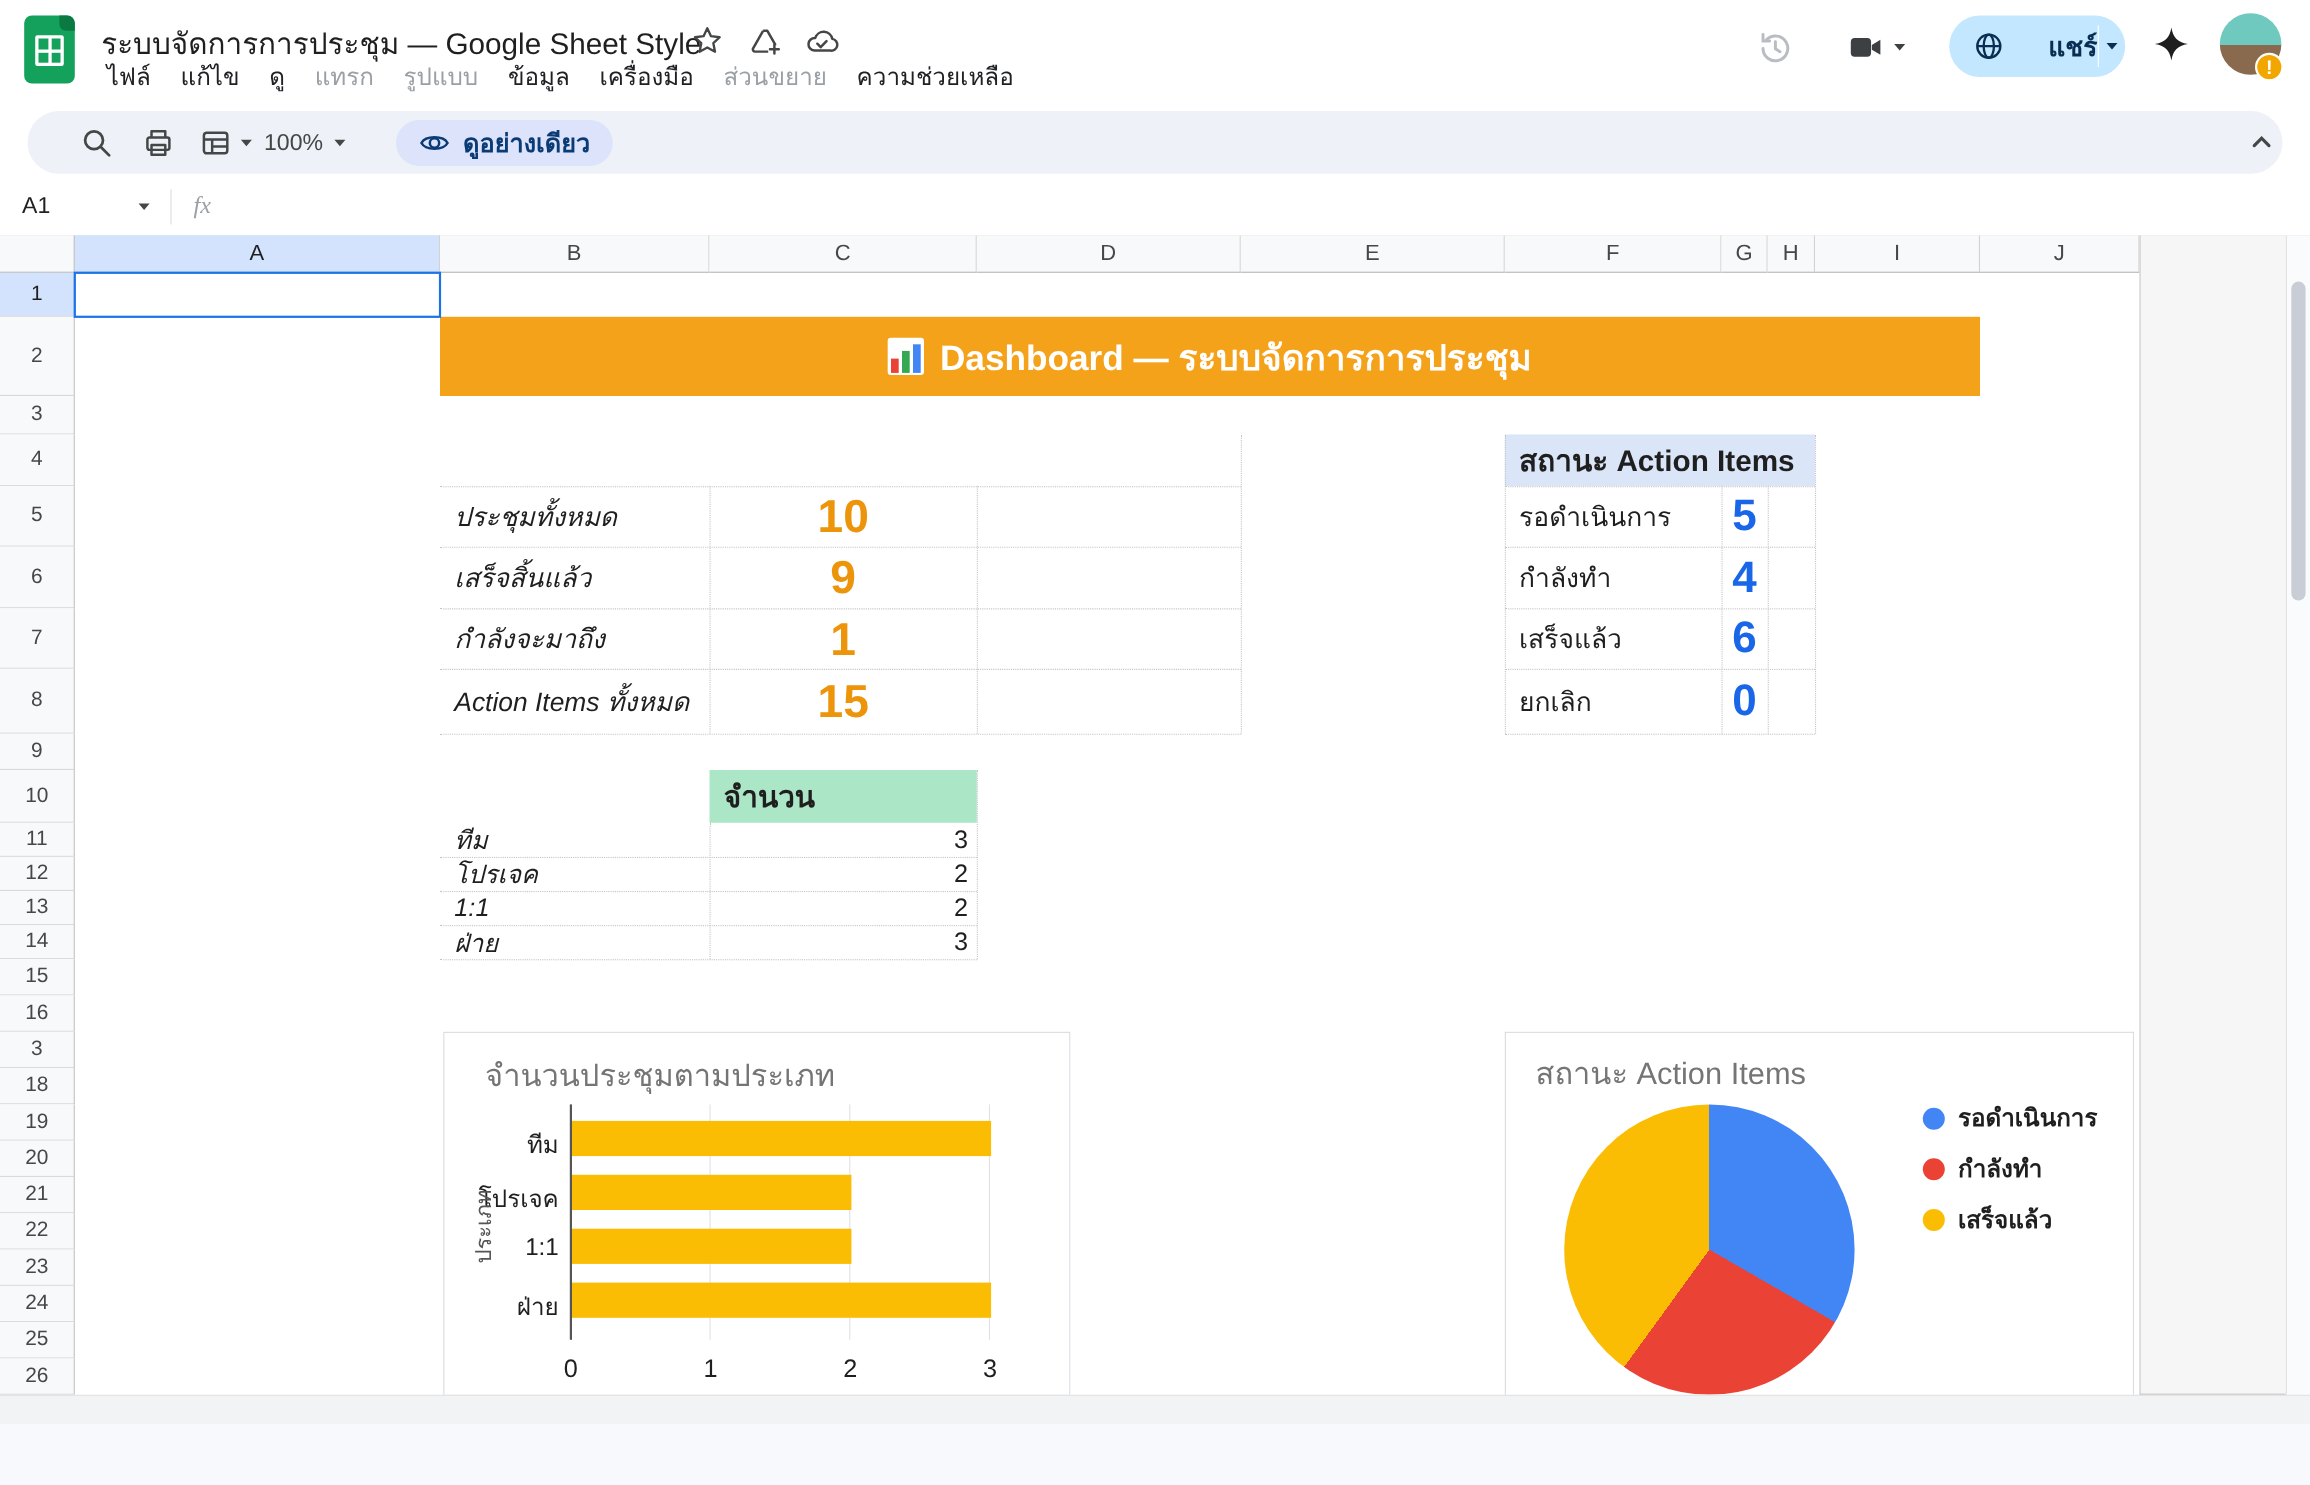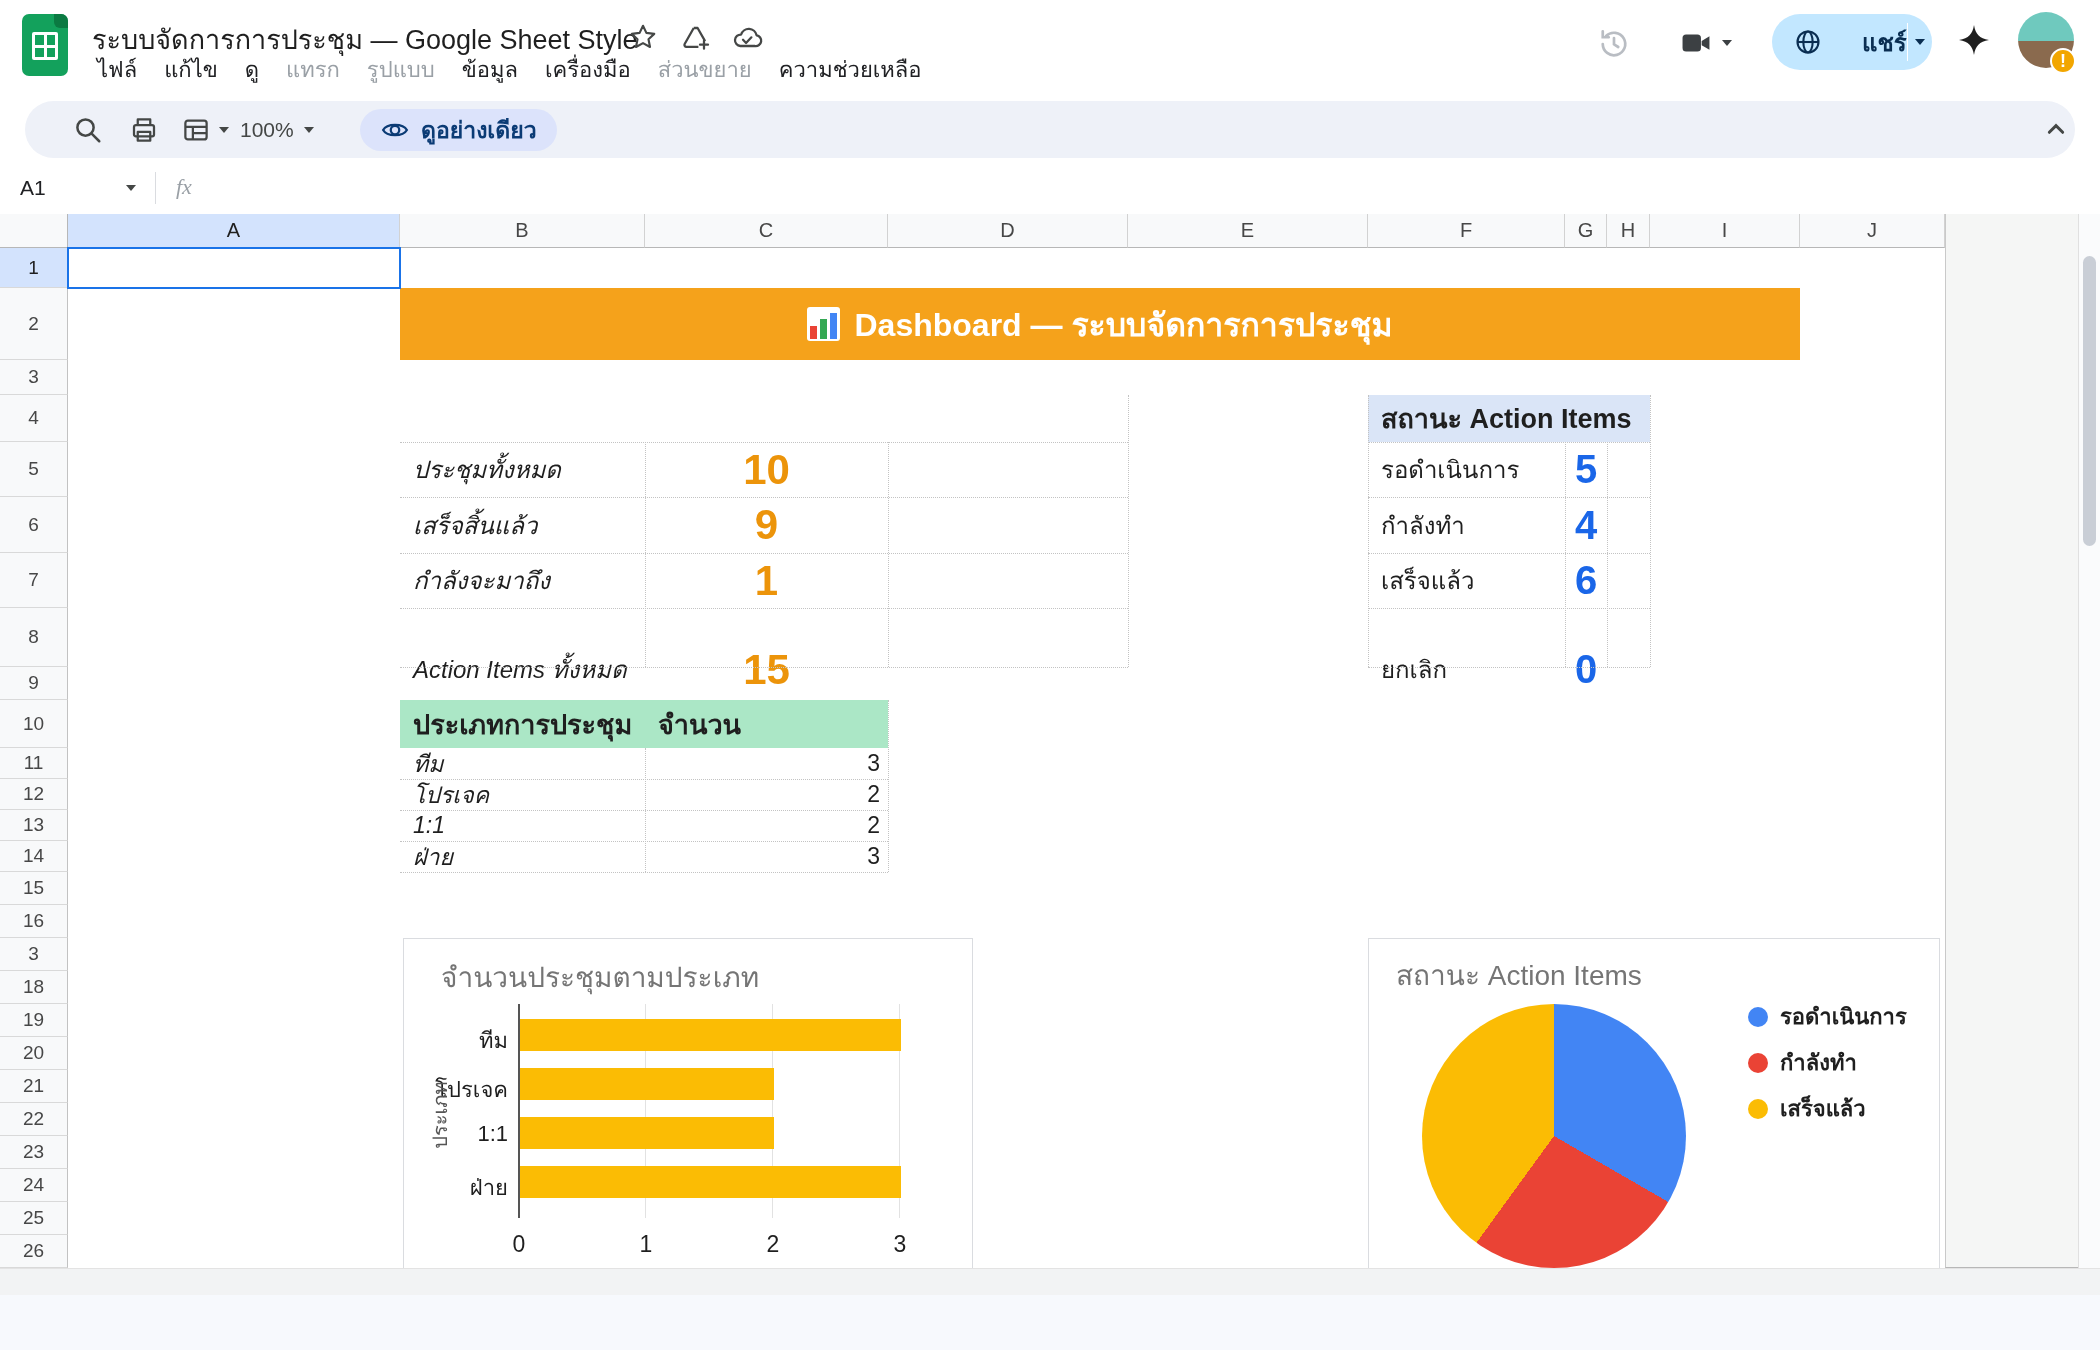--- a/index.html
+++ b/index.html
@@ -70,21 +70,21 @@
   #stat-hdr{left:1368px;top:395px;width:282px;height:47px;background:#dae5f7;}
   #type-hdr-b{left:400px;top:700px;width:245px;height:48px;background:#abe7c6;}
   #type-hdr-c{left:645px;top:700px;width:243px;height:48px;background:#abe7c6;}
   .cell{display:flex;align-items:center;box-sizing:border-box;}
   .lab{padding-left:13px;font-size:24px;color:#1f1f1f;}
   .lab-sm{padding-left:13px;font-size:23px;color:#1f1f1f;}
   .num-orange{justify-content:center;font-size:42px;font-weight:bold;color:#ec940a;}
   .num-blue{justify-content:center;font-size:40px;font-weight:bold;color:#1a66e8;}
   .num-right{justify-content:flex-end;padding-right:8px;font-size:23px;color:#1f1f1f;}
   .cB{left:400px;width:245px;font-style:italic;} .cC{left:645px;width:243px;} .cF{left:1368px;width:197px;} .cG{left:1565px;width:42px;}
-  .y5{top:442px;height:55px;} .y6{top:497px;height:56px;} .y7{top:553px;height:55px;} .y8{top:640px;height:59px;}
+  .y5{top:442px;height:55px;} .y6{top:497px;height:56px;} .y7{top:553px;height:55px;} .y8{top:608px;height:59px;}
   .y11{top:748px;height:31px;} .y12{top:779px;height:31px;} .y13{top:810px;height:31px;} .y14{top:841px;height:31px;}
   .dot-h{border-top:1px dotted #c3c3c3;height:0;}
   .dot-v{border-left:1px dotted #c3c3c3;width:0;}
 
   
   .chartbox{background:#fff;border:1px solid #dadce0;box-sizing:border-box;overflow:hidden;}
   #barchart{left:403px;top:938px;width:570px;height:331px;}
   #piechart{left:1368px;top:938px;width:572px;height:330px;border-bottom:none;}
   .chart-title{position:absolute;font-size:28px;color:#757575;}
   #bar-axis{position:absolute;left:114px;top:65px;width:2px;height:214px;background:#555;}
@@ -301,21 +301,20 @@
   <div class="abs hdr-cell" id="stat-hdr">สถานะ Action Items</div>
   <div class="abs cell lab cF y5">รอดำเนินการ</div>
   <div class="abs cell num-blue cG y5">5</div>
   <div class="abs cell lab cF y6">กำลังทำ</div>
   <div class="abs cell num-blue cG y6">4</div>
   <div class="abs cell lab cF y7">เสร็จแล้ว</div>
   <div class="abs cell num-blue cG y7">6</div>
   <div class="abs cell lab cF y8">ยกเลิก</div>
   <div class="abs cell num-blue cG y8">0</div>
 
-  <div class="abs hdr-cell" id="type-hdr-b">ประเภทการประชุม</div>
   <div class="abs hdr-cell" id="type-hdr-c">จำนวน</div>
   <div class="abs cell lab-sm cB y11">ทีม</div>
   <div class="abs cell num-right cC y11">3</div>
   <div class="abs cell lab-sm cB y12">โปรเจค</div>
   <div class="abs cell num-right cC y12">2</div>
   <div class="abs cell lab-sm cB y13">1:1</div>
   <div class="abs cell num-right cC y13">2</div>
   <div class="abs cell lab-sm cB y14">ฝ่าย</div>
   <div class="abs cell num-right cC y14">3</div>
 

